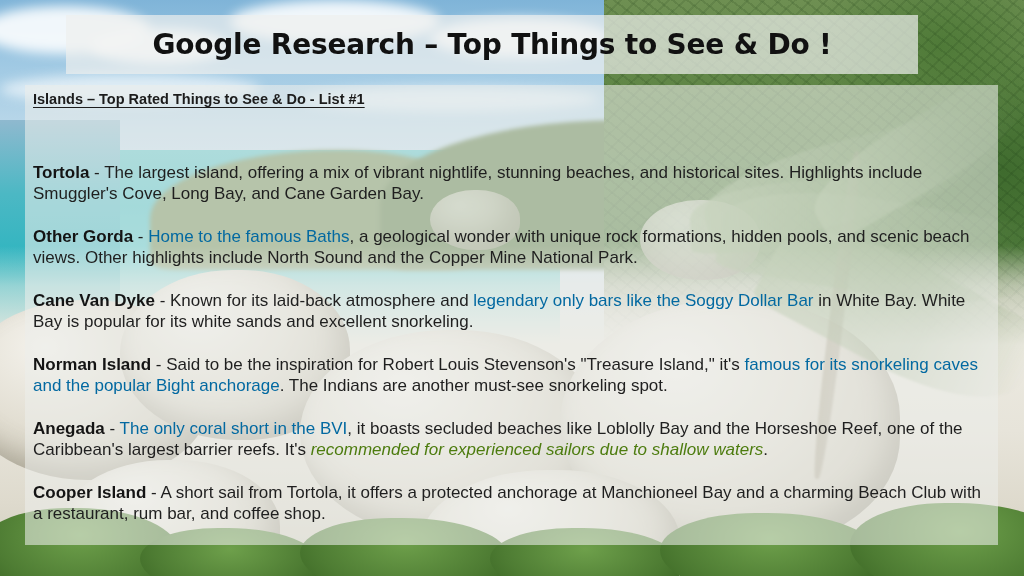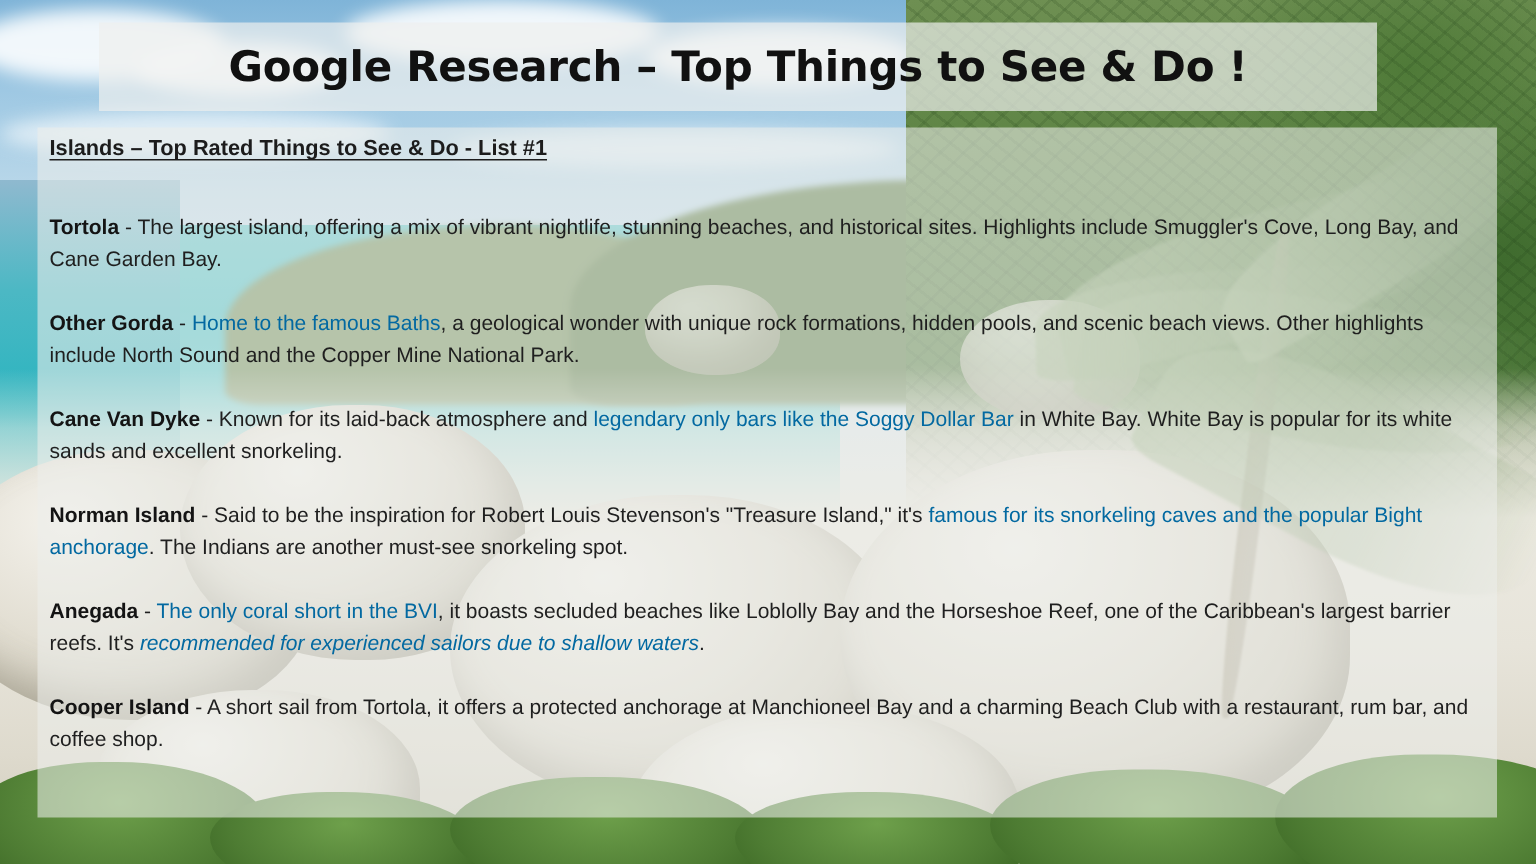--- a/index.html
+++ b/index.html
@@ -161,31 +161,32 @@
   }
 
   .entries {
     position: absolute;
     left: 8px;
     top: 56px;
     width: 960px;
   }
 
   .entry {
-    font-size: 14px;
+    font-size: 17px;
     line-height: 21px;
     color: #1f1f1f;
     margin-bottom: 22px;
     text-align: left;
+    margin-top: 21px;
   }
   .entry:last-child { margin-bottom: 0; }
 
   .entry .name { font-weight: bold; color: #141414; }
   .entry .hl-red { color: #0369a1; }
-  .entry .hl-purple { color: #0369a1; font-style: italic; }
+  .entry .hl-purple { color: #4d7c0f; font-style: italic; }
 </style>
 </head>
 <body>
 
 <div class="slide">
 
   <div class="bg">
     <div class="bg-sky"></div>
     <div class="cloud" style="left:-20px; top:6px; width:170px; height:48px;"></div>
     <div class="cloud" style="left:90px; top:28px; width:140px; height:36px;"></div>

